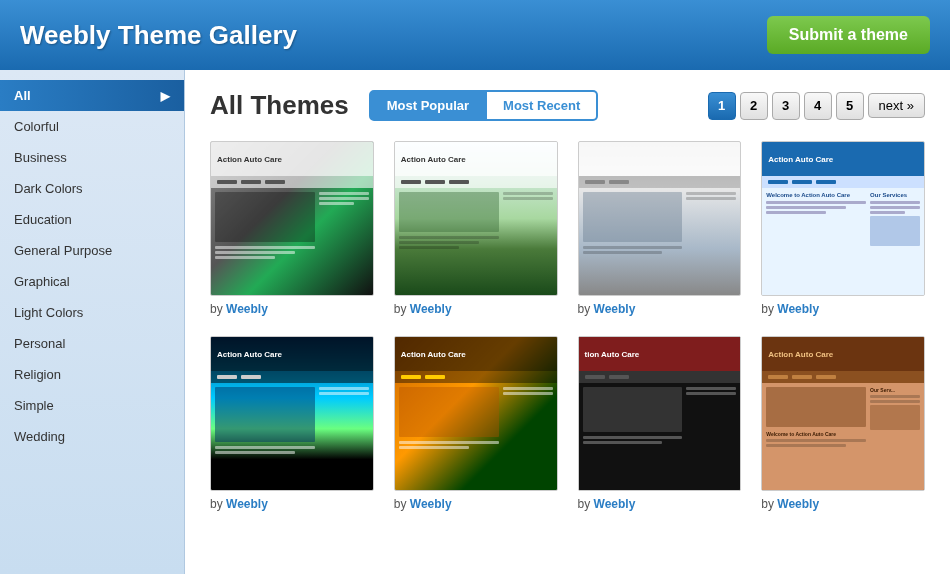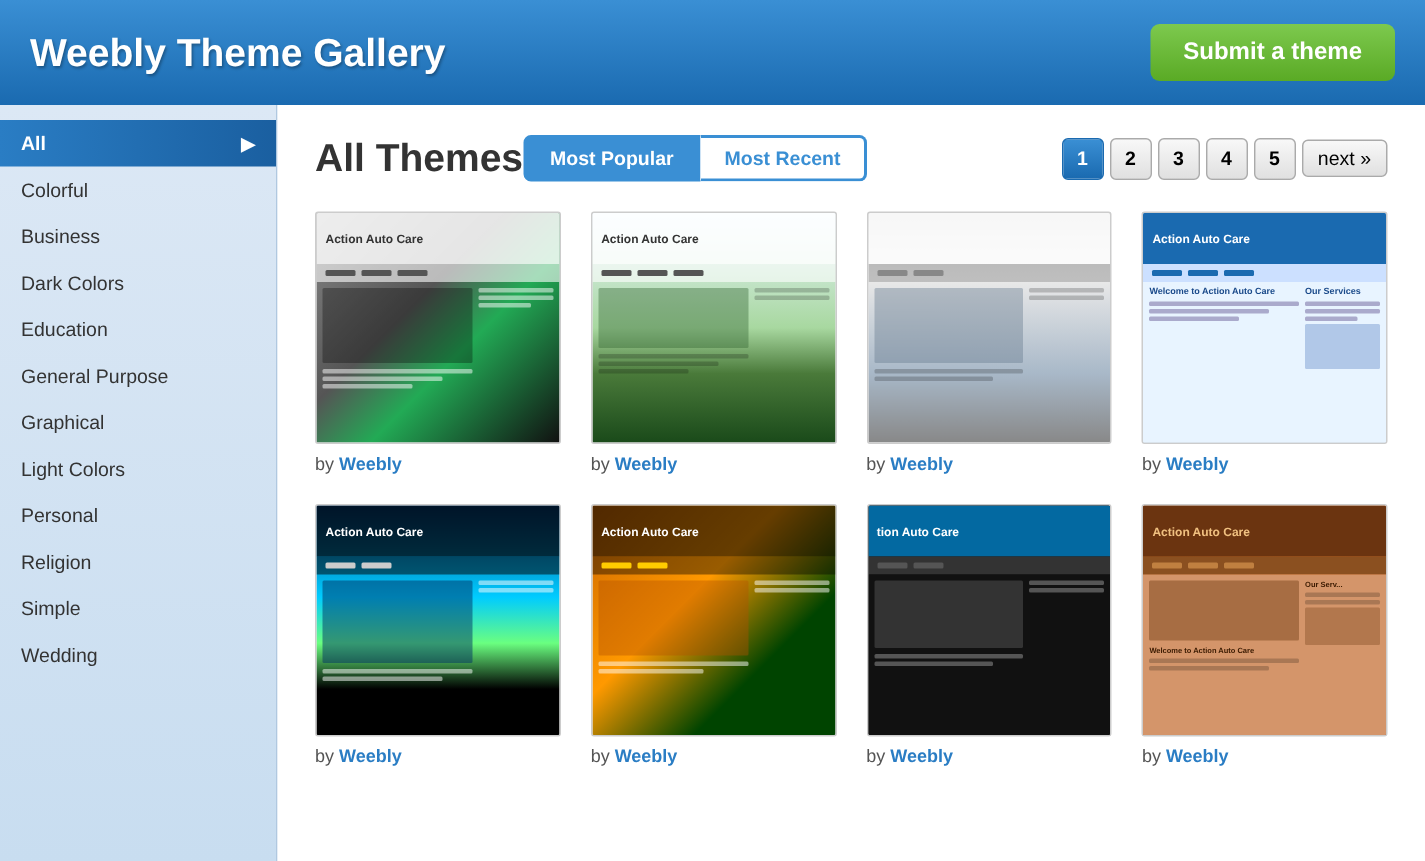--- a/index.html
+++ b/index.html
@@ -184,21 +184,21 @@
       height: 34px;
       background: rgba(255,255,255,0.85);
       display: flex;
       align-items: center;
       padding: 0 6px;
       font-size: 8px;
       font-weight: bold;
       color: #333;
     }
     .thumb-header.blue { background: #1a6ab0; color: #fff; }
-    .thumb-header.dark { background: #0369a1; color: #fff; }
+    .thumb-header.dark { background: #7f1d1d; color: #fff; }
     .thumb-nav {
       height: 12px;
       background: rgba(255,255,255,0.6);
       display: flex;
       align-items: center;
       gap: 4px;
       padding: 0 6px;
     }
     .nav-dot { width: 20px; height: 4px; background: #555; border-radius: 1px; font-size: 5px; }
     .thumb-content {
@@ -270,21 +270,21 @@
         <span>Simple</span>
       </div>
       <div class="sidebar-item">
         <span>Wedding</span>
       </div>
     </div>
 
   <div id="main">
 
     <div id="top-bar">
-      <div style="display:flex; align-items:center; ">
+      <div style="display:flex; align-items:center; gap:20px;">
         <span id="page-title">All Themes</span>
         <div id="filter-tabs">
             <button class="filter-tab active">Most Popular</button>
             <button class="filter-tab">Most Recent</button>
           </div>
       </div>
       <div id="pagination">
           <div class="page-btn active">1</div>
           <div class="page-btn">2</div>
           <div class="page-btn">3</div>

